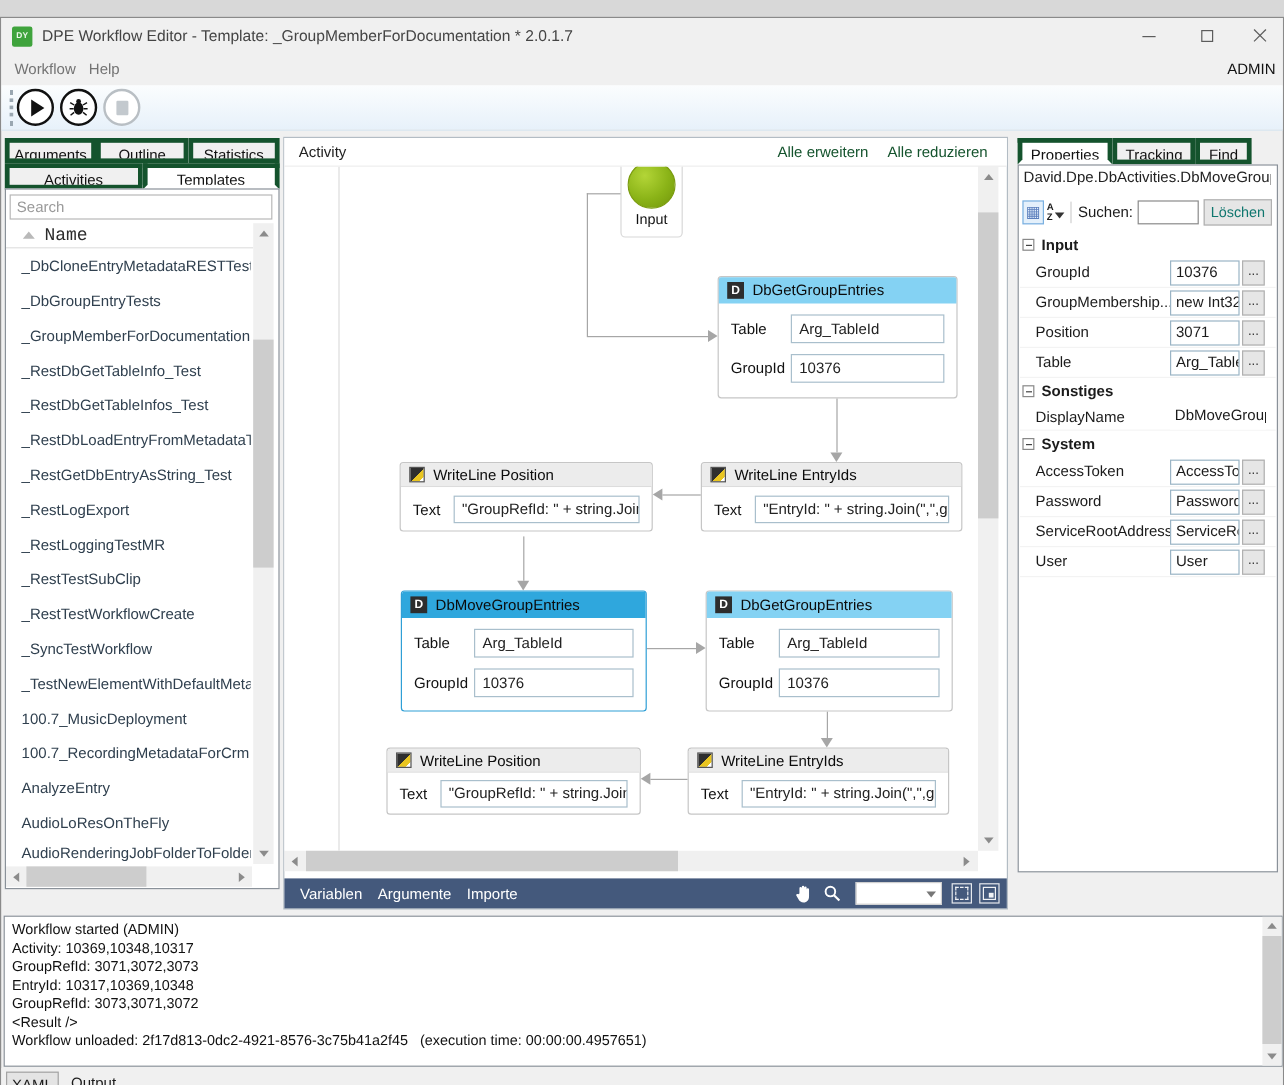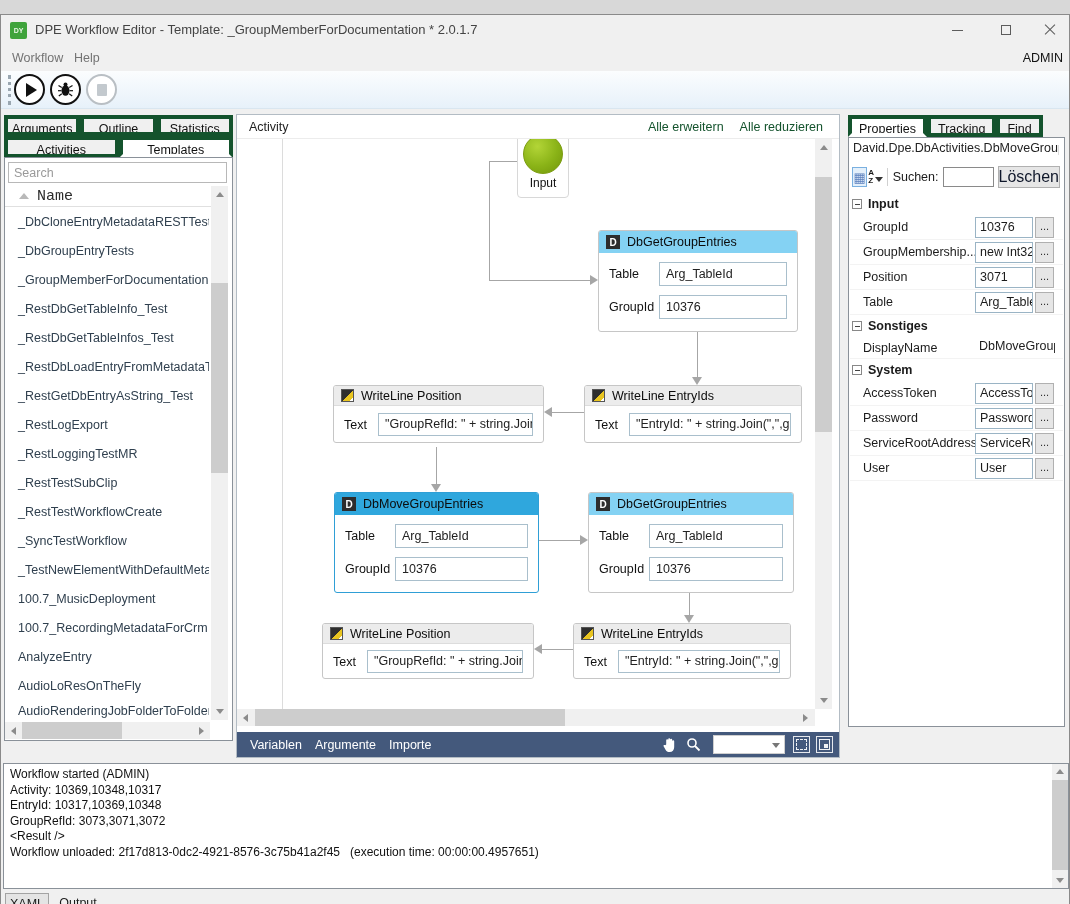--- a/index.html
+++ b/index.html
@@ -147,21 +147,21 @@
   #cat-icon { width:20px; height:20px; border:1px solid #7ab0e0; background:#e4f0fb; color:#5b7fbd;
               font-family:"DejaVu Sans",sans-serif; font-size:13px; display:flex; align-items:center; justify-content:center; }
   #az-icon { width:22px; height:20px; display:flex; align-items:center; justify-content:center; gap:1px; }
   #az-icon .azl { font-size:8px; font-weight:bold; line-height:8px; color:#1b1b1b; }
   #az-icon .arr-down { border-top-color:#333; margin-top:4px; }
   #pp-sep { width:1px; height:18px; background:#d0d0d0; margin:0 5px 0 3px; }
   #pp-search-label { font-size:12.5px; margin-right:4px; }
   #pp-search { width:51px; height:20px; border:1px solid #8a8a8a; padding:0 3px;
                font-family:"Liberation Sans",sans-serif; font-size:12px; }
   #pp-clear { margin-left:4px; width:64px; height:22px; background:#e6e6e6; border:1px solid #b0b0b0;
-              font-family:"Liberation Sans",sans-serif; font-size:16px; color:#0f172a; }
+              font-family:"Liberation Sans",sans-serif; font-size:12px; color:#0f766e; }
   .pg-cat { left:849px; width:213px; height:22px; background:#fff; display:flex; align-items:center; font-weight:bold; font-size:12.5px; }
   .minus-box { width:10px; height:10px; border:1px solid #888; margin:0 6px 0 2px; position:relative; background:#fff; flex:0 0 auto;}
   .minus-box::after { content:""; position:absolute; left:2px; top:4px; width:5px; height:1px; background:#444; }
   .pg-row { left:849px; width:213px; height:25px; display:flex; align-items:center; border-bottom:1px solid #f3f3f3; }
   .pg-label { margin-left:13px; width:112px; font-size:12.5px; color:#1b1b1b; white-space:nowrap; overflow:hidden; flex:0 0 auto; }
   .pg-val { width:58px; height:21px; border:1px solid #9ab4c5; padding:0 4px; line-height:19px;
             font-size:12.5px; white-space:nowrap; overflow:hidden; background:#fff; flex:0 0 auto; }
   .pg-val.noborder { border:none; width:80px; }
   .pg-btn { width:19px; height:21px; margin-left:2px; background:#e6e6e6; border:1px solid #b0b0b0;
             font-size:11px; line-height:17px; text-align:center; color:#333; flex:0 0 auto; }
@@ -554,20 +554,21 @@
   </div>
   <div class="pg-row abs" style="top:441px">
     <span class="pg-label">User</span>
     <span class="pg-val">User</span>
     <span class="pg-btn">...</span>
   </div>
 
   <div id="out-box" class="abs">
     <div class="out-line">Workflow started (ADMIN)</div>
     <div class="out-line">Activity: 10369,10348,10317</div>
+    <div class="out-line">GroupRefId: 3071,3072,3073</div>
     <div class="out-line">EntryId: 10317,10369,10348</div>
     <div class="out-line">GroupRefId: 3073,3071,3072</div>
     <div class="out-line">&lt;Result /&gt;</div>
     <div class="out-line">Workflow unloaded: 2f17d813-0dc2-4921-8576-3c75b41a2f45   (execution time: 00:00:00.4957651)</div>
   </div>
   <div id="out-vsb" class="abs sb-track">
     <div class="sb-btn" style="height:15px">
         <div class="arr arr-up"></div>
       </div>
     <div class="sb-thumb" style="position:absolute;left:0;top:16px;width:16px;height:90px"></div>

